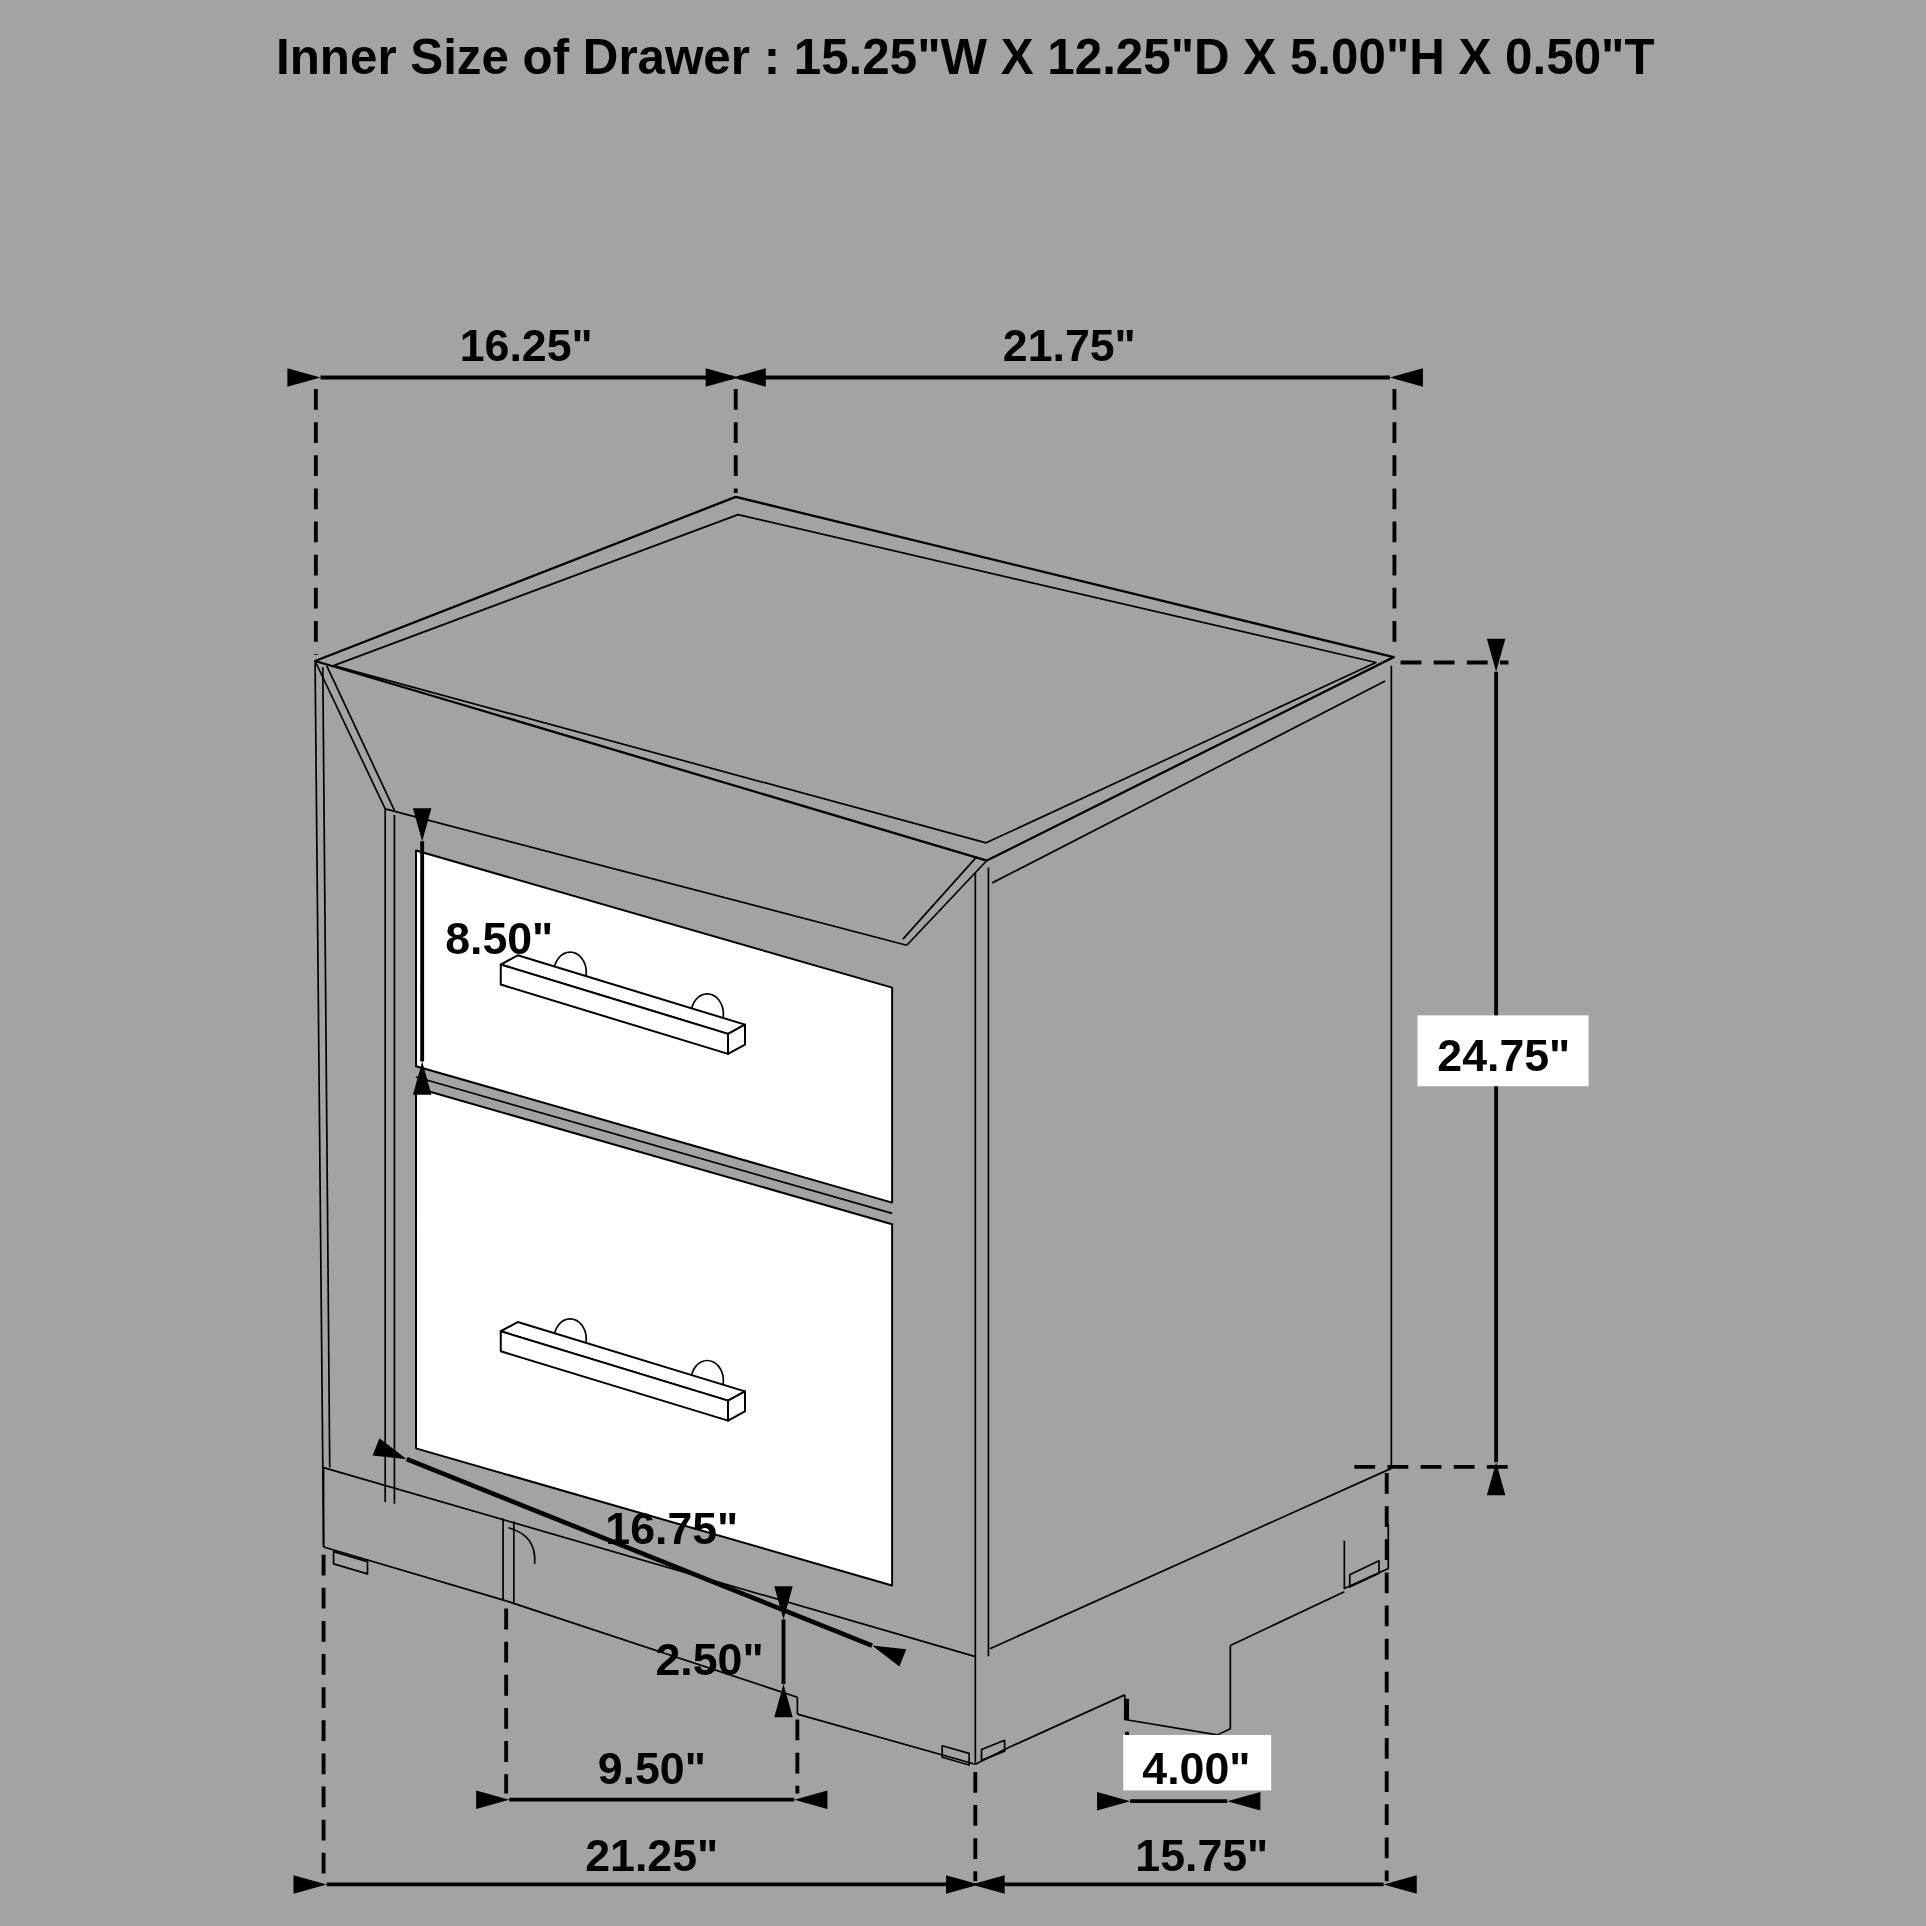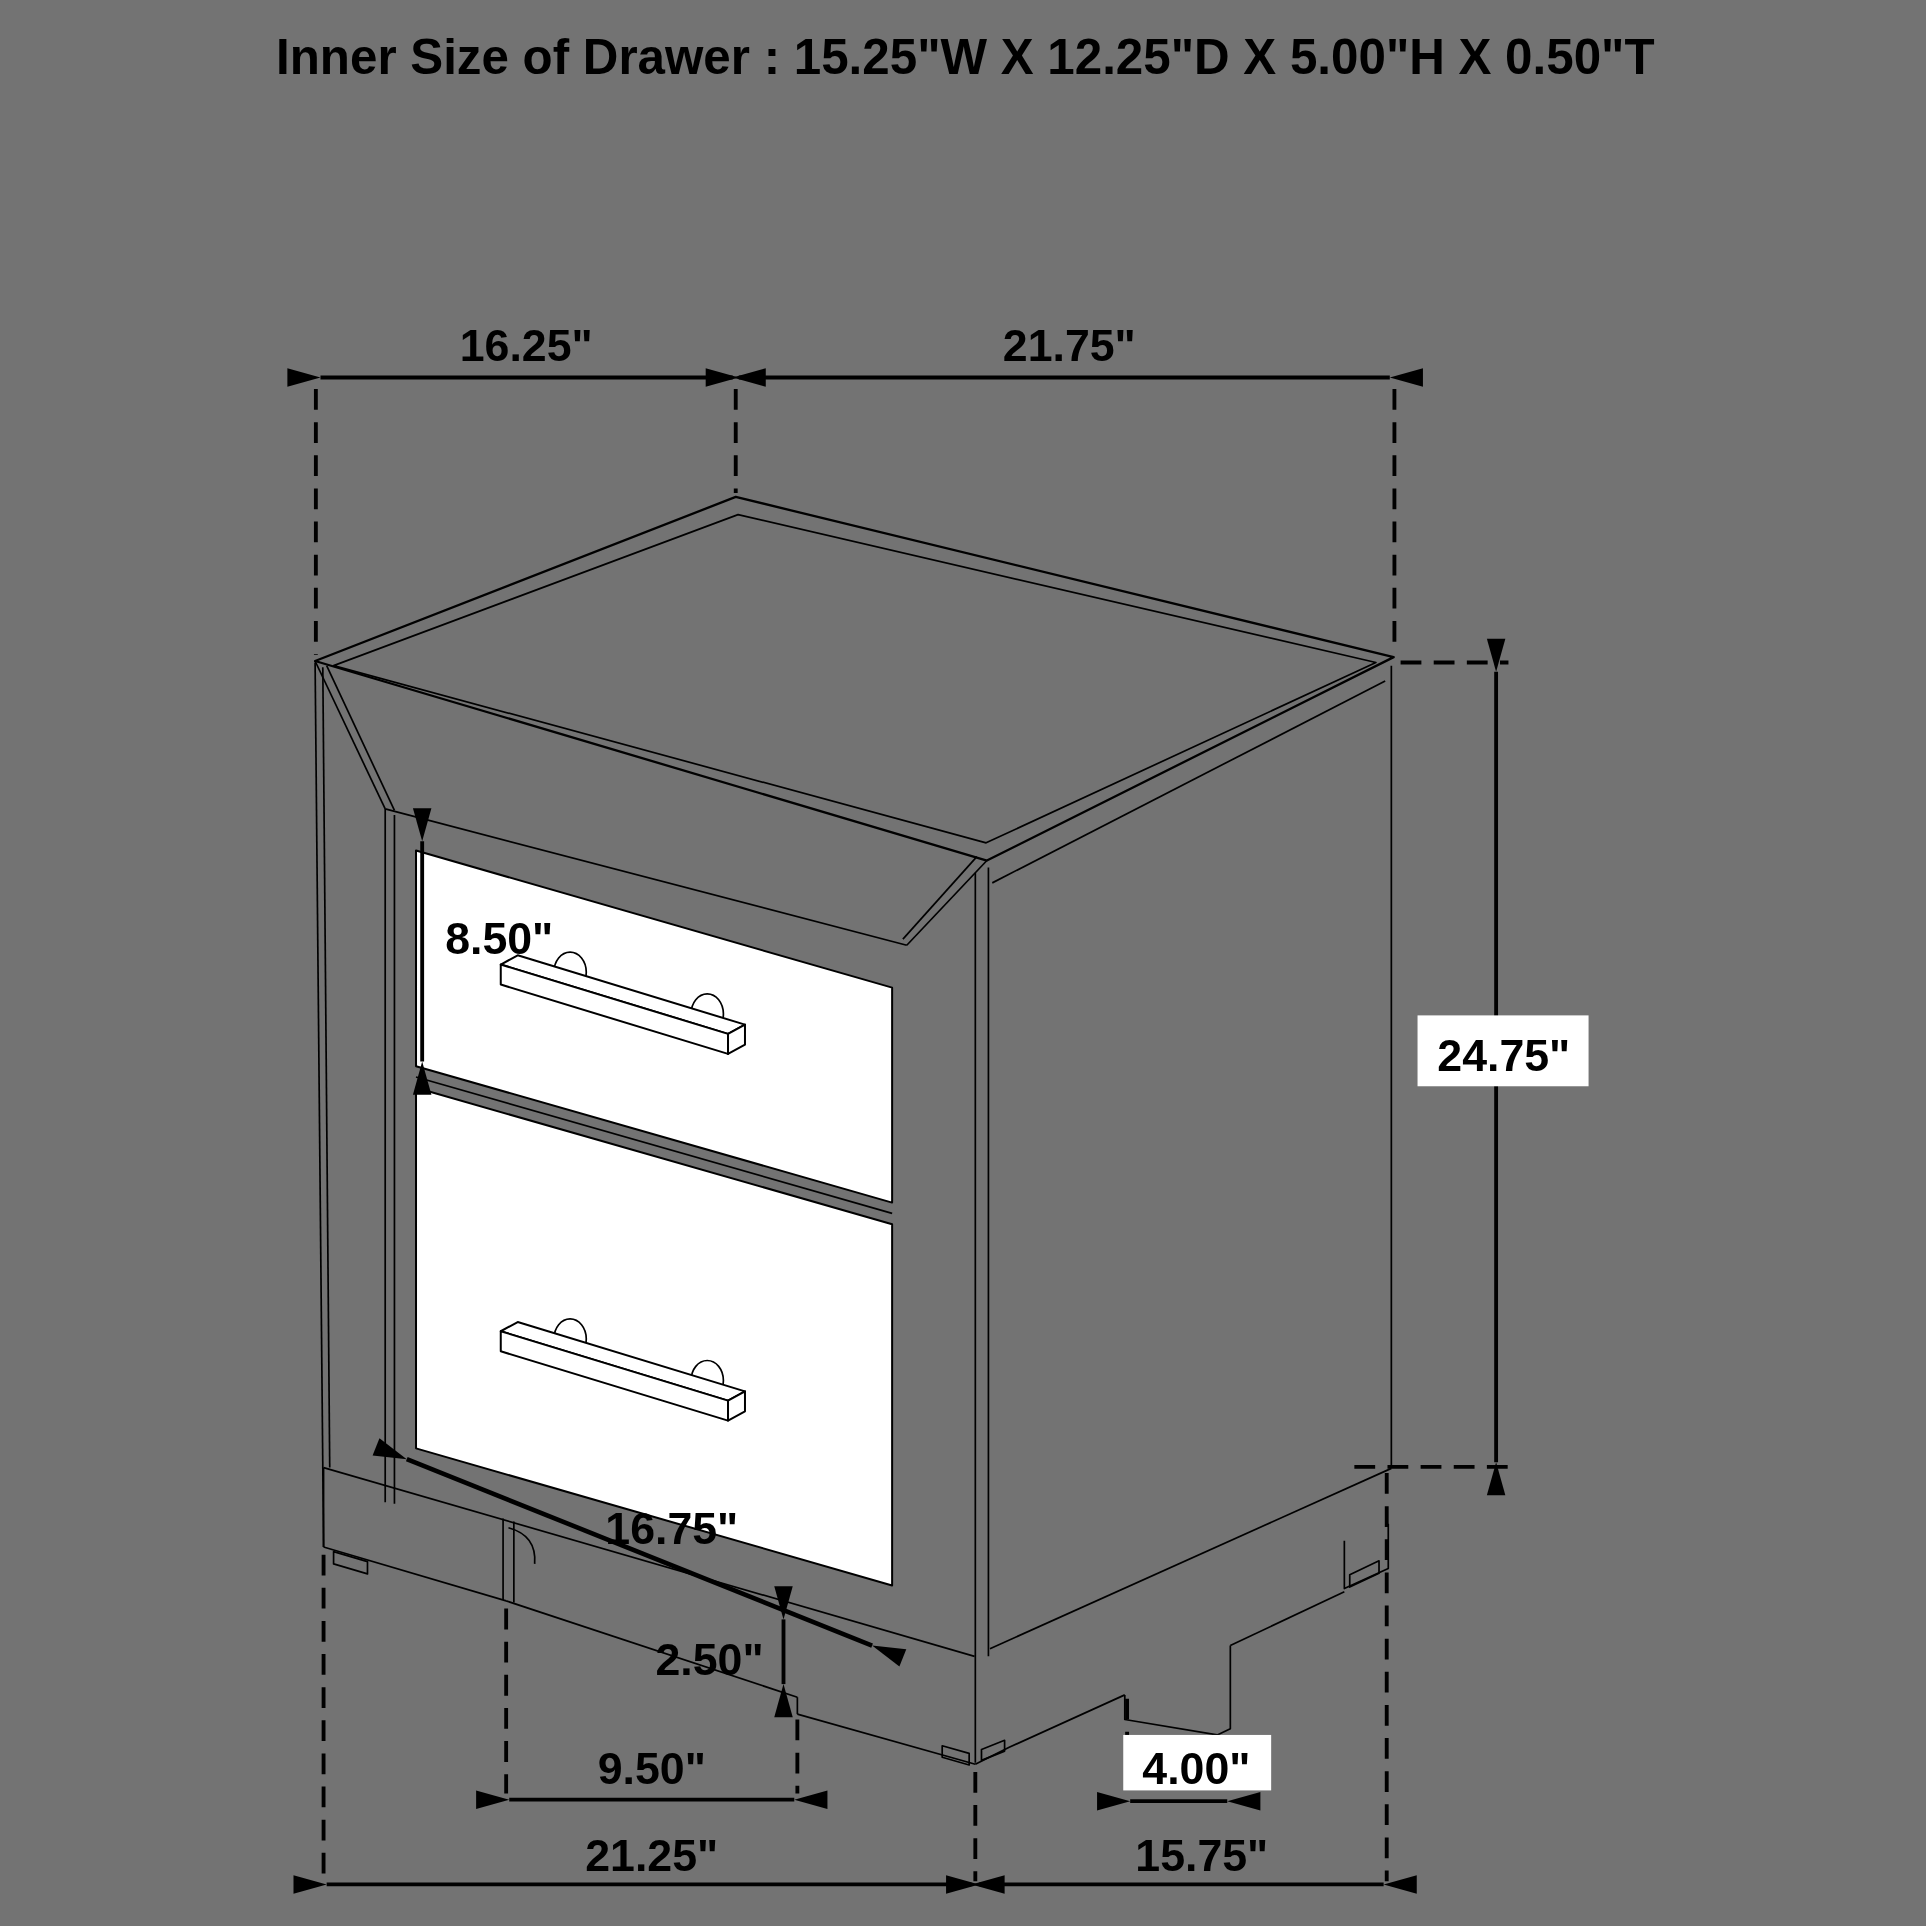--- a/index.html
+++ b/index.html
@@ -1,16 +1,16 @@
 <!DOCTYPE html>
 <html style="font-size:12.3px"><head>
 <meta charset="utf-8">
 <style>
   html,body{margin:0;padding:0;background:#ffffff;}
-  .page{width:1926px;height:1926px;position:relative;background:#737373;overflow:hidden;}
+  .page{width:1926px;height:1926px;position:relative;background:#a3a3a3;overflow:hidden;}
   svg{display:block;}
   .struct{stroke:#000;stroke-width:3;fill:none;stroke-linejoin:round;stroke-linecap:round;}
   .struct-thin{stroke:#000;stroke-width:2.2;fill:none;stroke-linejoin:round;}
   .face{fill:#ffffff;stroke:#000;stroke-width:3;stroke-linejoin:round;}
   .dim{stroke:#000;stroke-width:5;fill:none;}
   .dim-thick{stroke:#000;stroke-width:6;fill:none;}
   .dash{stroke:#000;stroke-width:5;fill:none;stroke-dasharray:27 16;}
   .lbl{font-family:"Liberation Sans","DejaVu Sans",sans-serif;font-weight:bold;font-size:58px;fill:#000;text-anchor:middle;}
   .title{font-family:"Liberation Sans","DejaVu Sans",sans-serif;font-weight:bold;font-size:64px;fill:#000;text-anchor:middle;}
   .mask{fill:#ffffff;stroke:none;}

